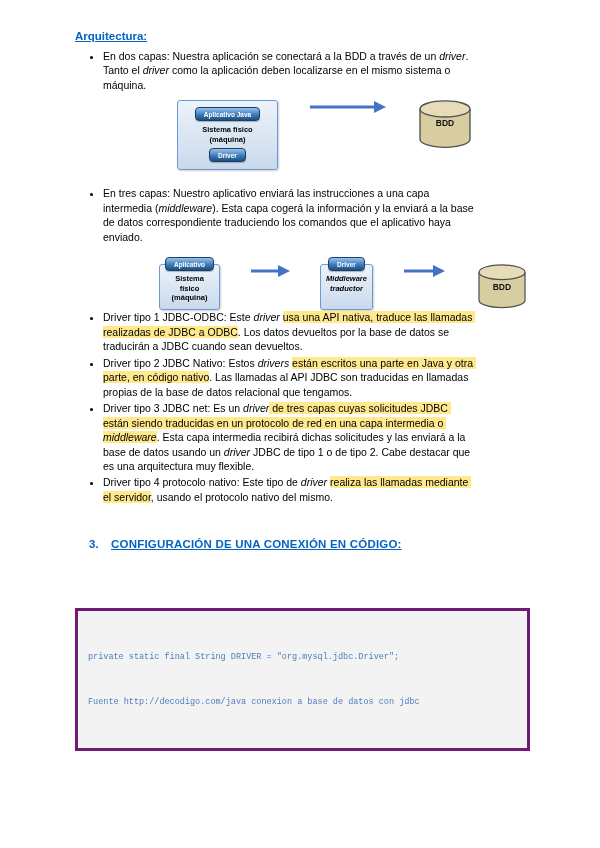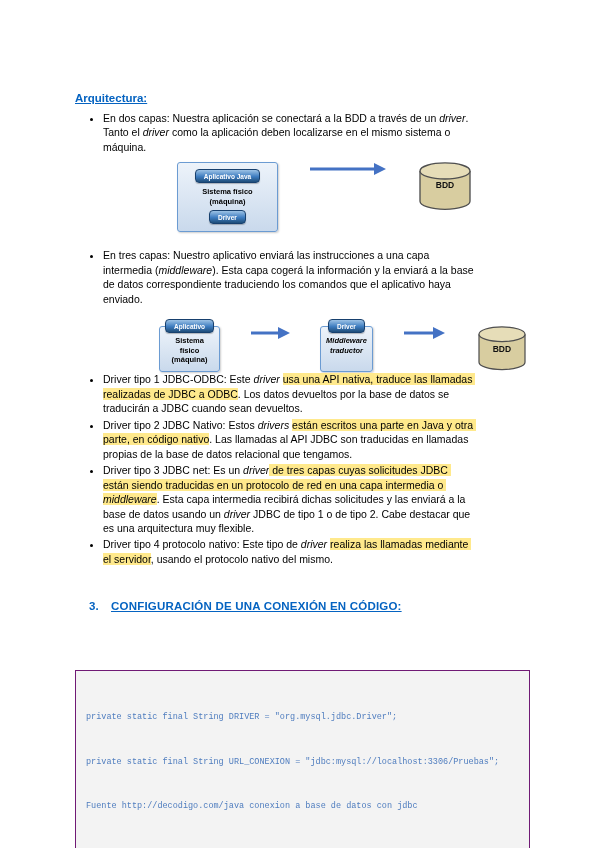--- a/index.html
+++ b/index.html
@@ -1,21 +1,21 @@
 <!DOCTYPE html>
 <html><head>
 <meta charset="utf-8">
 <style>
   html,body{margin:0;padding:0;}
   body{
     width:600px;height:848px;background:#ffffff;color:#000;
     font-family:"Liberation Sans", sans-serif;
     overflow:hidden;
   }
-  .page{padding:92px 70px 0 75px;box-sizing:border-box;width:544px;height:848px;}
+  .page{padding:30px 70px 0 75px;box-sizing:border-box;width:544px;height:848px;}
 
   
   .blue-heading{
     color:#0563C1;font-weight:bold;font-size:11.5px;
     text-decoration:underline;margin:0 0 7px 0;
   }
   .config-heading{
     color:#0563C1;font-weight:bold;font-size:11.5px;
     margin:34px 0 0 14px;display:flex;gap:12px;align-items:baseline;
     letter-spacing:.2px;
@@ -56,21 +56,21 @@
   .cylinder{position:relative;width:58px;height:50px;}
   .cylinder svg{display:block;}
   .db-label{
     position:absolute;top:18px;left:0;width:100%;text-align:center;
     font-size:8.5px;font-weight:bold;color:#111;
   }
   .d2 .cylinder{width:54px;height:46px;}
 
   
   .code-block{
-    margin-top:58px;background:#f3f3f3;border:1px solid #701a75;
+    margin-top:58px;background:#f3f3f3;border:3px solid #701a75;
     padding:9px 10px;box-sizing:border-box;width:455px;
     font-family:"Liberation Mono", monospace;font-size:8.5px;line-height:1.75;
     color:#4f7dbf;white-space:pre;overflow:hidden;
   }
   .code-line{white-space:pre;}
 </style>
 </head>
 <body>
 
 <div class="page">
@@ -153,17 +153,16 @@
     <li><span class="rb">Driver tipo 4 protocolo nativo: </span><span>Este tipo de </span><span class="ri">driver </span><span class="rhl">realiza las llamadas mediante el servidor</span><span>, usando el protocolo nativo del mismo.</span></li>
   </ul>
 
   <div class="config-heading">
     <span class="num">3.</span>
     <span class="ttl">CONFIGURACIÓN DE UNA CONEXIÓN EN CÓDIGO:</span>
   </div>
 
   <div class="code-block">
     <div class="code-line">private static final String DRIVER = "org.mysql.jdbc.Driver";</div>
-    <div class="code-line">private static final String URL_CONEXION = "jdbc:mysql://localhost:3306/Pruebas";</div>
     <div class="code-line">Fuente http://decodigo.com/java conexion a base de datos con jdbc</div>
   </div>
 
 </div>
 
 </body></html>

